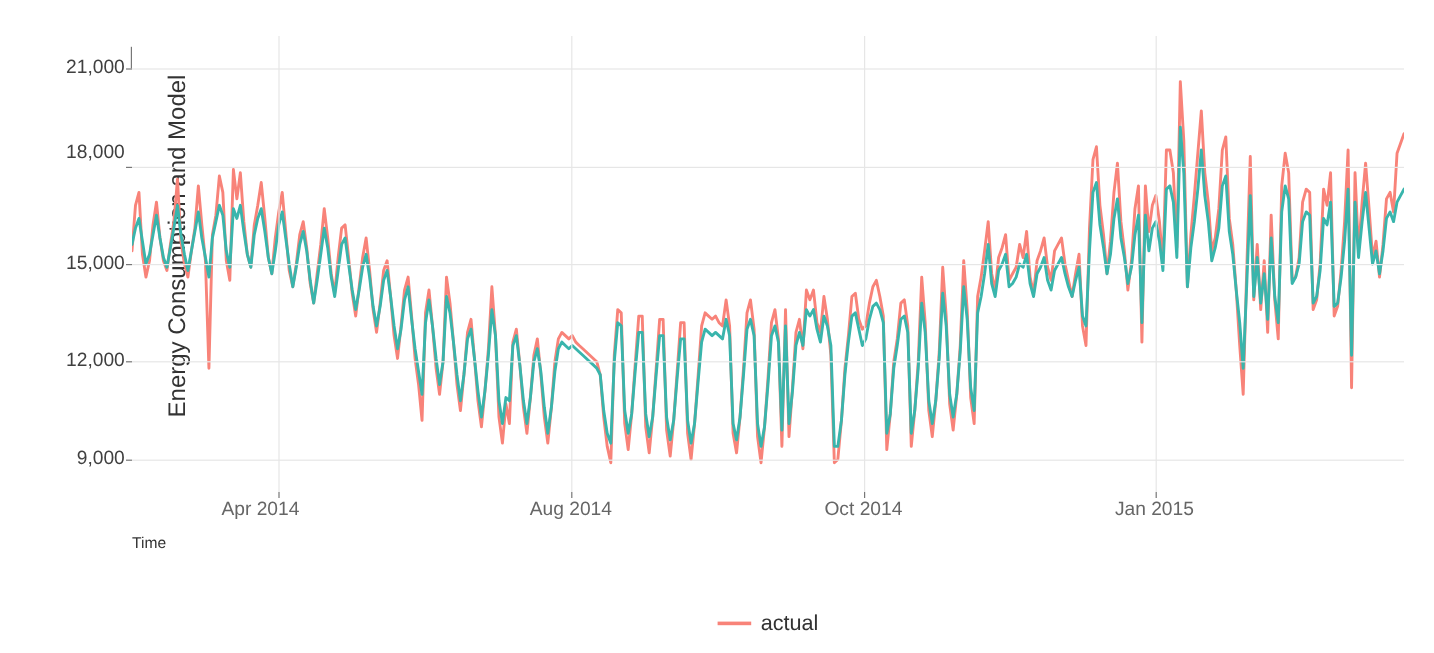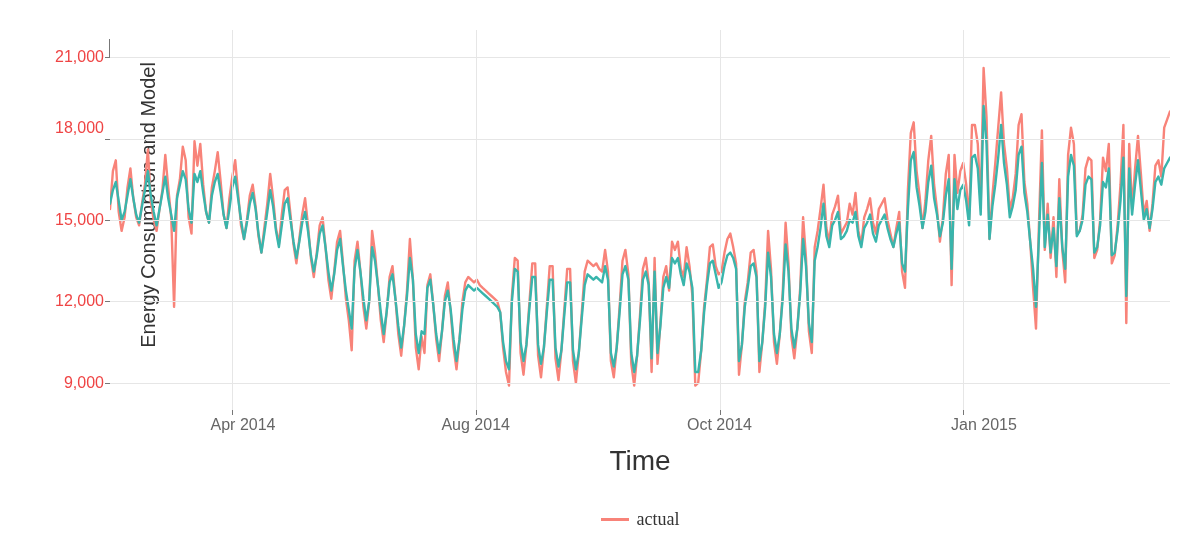--- a/index.html
+++ b/index.html
@@ -1,24 +1,24 @@
 <!DOCTYPE html>
 <html><head>
 <meta charset="utf-8">
 <style>
   html,body{margin:0;padding:0;background:#fff;font-family:Arial,Helvetica,sans-serif;color:#333;}
   .wrap{position:relative;width:1195px;height:544px;}
   .plot-area{position:absolute;left:110px;top:30px;width:1060px;height:380px;}
   .plot-canvas{position:absolute;left:0;top:0;width:100%;height:100%;}
   .ylab{position:absolute;left:6px;top:205px;transform:translateY(-50%) rotate(-90deg);transform-origin:center;font-size:20px;color:#333;white-space:nowrap;}
-  .xlab{position:absolute;left:110px;top:445px;width:1060px;text-align:center;font-size:28px;color:#333;}
+  .xlab{position:absolute;left:110px;top:445px;width:1060px;font-size:13px;color:#333;}
   .legend{position:absolute;left:110px;top:495px;width:1060px;text-align:center;font-size:18px;color:#333;}
-  .legend-item{display:inline-flex;align-items:center;margin:14px 12px;font-family:Liberation Serif, serif;}
+  .legend-item{display:inline-flex;align-items:center;margin:14px 12px;}
   .legend-swatch{display:inline-block;width:28px;height:3px;margin-right:8px;}
-  .tick-y{position:absolute;right:100%;margin-right:6px;transform:translateY(-50%);font-size:16px;color:#ef4444;white-space:nowrap;}
+  .tick-y{position:absolute;right:100%;margin-right:6px;transform:translateY(-50%);font-size:16px;color:#404040;white-space:nowrap;}
   .tick-x{position:absolute;top:100%;margin-top:6px;transform:translateX(-50%);font-size:16px;color:#666;white-space:nowrap;}
   .y-axis-seg{position:absolute;left:-1px;width:1px;background:#777;}
   .axis-tick-mark-y{position:absolute;left:-5px;width:5px;height:1px;background:#777;}
   .axis-tick-mark-x{position:absolute;top:100%;width:1px;height:5px;background:#777;}
   .grid-line-h{position:absolute;left:0;width:100%;height:1px;background:#e6e6e6;}
   .grid-line-v{position:absolute;top:0;height:100%;width:1px;background:#e6e6e6;}
 </style>
 </head>
 <body>
 
@@ -40,29 +40,29 @@
       <div class="tick-y" style="top: 190px;">15,000</div>
       <div class="grid-line-h" style="top: 108.571px;"></div>
       <div class="axis-tick-mark-y" style="top: 108.571px;"></div>
       <div class="tick-y" style="top: 98px;">18,000</div>
       <div class="grid-line-h" style="top: 27.1429px;"></div>
       <div class="axis-tick-mark-y" style="top: 27.1429px;"></div>
       <div class="tick-y" style="top: 27.1429px;">21,000</div>
       <div class="y-axis-seg" style="top: 9.14286px; height: 18px;"></div>
       <div class="grid-line-v" style="left: 121.9px;"></div>
       <div class="axis-tick-mark-x" style="left: 121.9px;"></div>
-      <div class="tick-x" style="left: 133px;">Apr 2014</div>
+      <div class="tick-x" style="left: 107px;">Apr 2014</div>
       <div class="grid-line-v" style="left: 365.7px;"></div>
       <div class="axis-tick-mark-x" style="left: 365.7px;"></div>
       <div class="tick-x" style="left: 365.7px;">Aug 2014</div>
       <div class="grid-line-v" style="left: 609.5px;"></div>
       <div class="axis-tick-mark-x" style="left: 609.5px;"></div>
       <div class="tick-x" style="left: 609.5px; text-align: center;">Oct 2014</div>
       <div class="grid-line-v" style="left: 853.3px;"></div>
       <div class="axis-tick-mark-x" style="left: 853.3px;"></div>
-      <div class="tick-x" style="left: 874px;">Jan 2015</div>
+      <div class="tick-x" style="left: 852px;">Jan 2015</div>
     </div>
   <div class="xlab">Time</div>
   <div class="legend" id="legend"><span class="legend-item">
         <span class="legend-swatch" style="background: rgb(248, 131, 121);"></span>
         <span>actual</span>
       </span></div>
 </div>
 
 </body></html>

